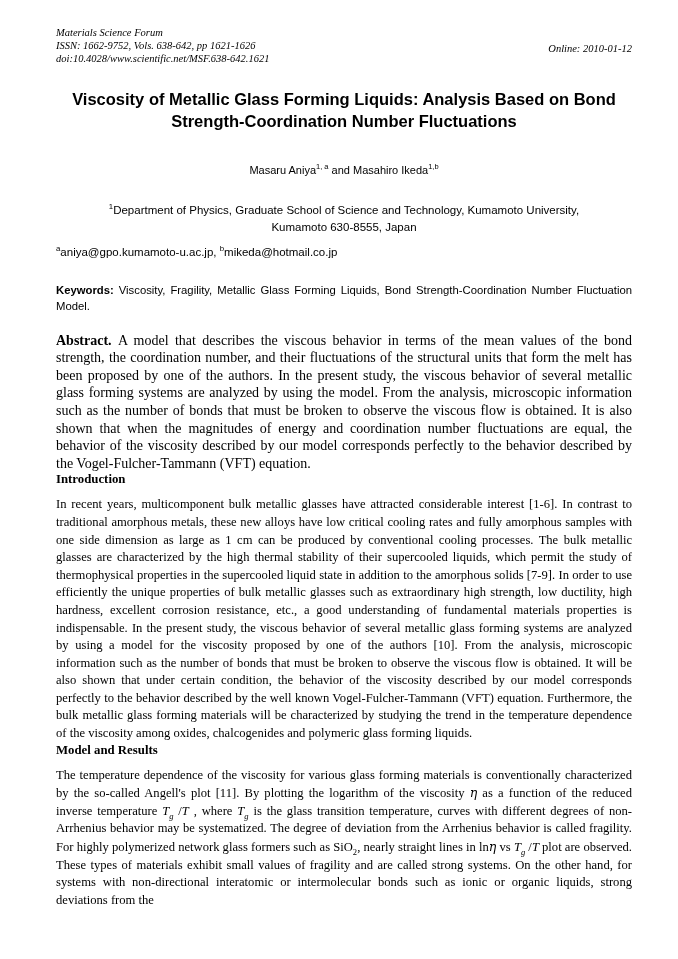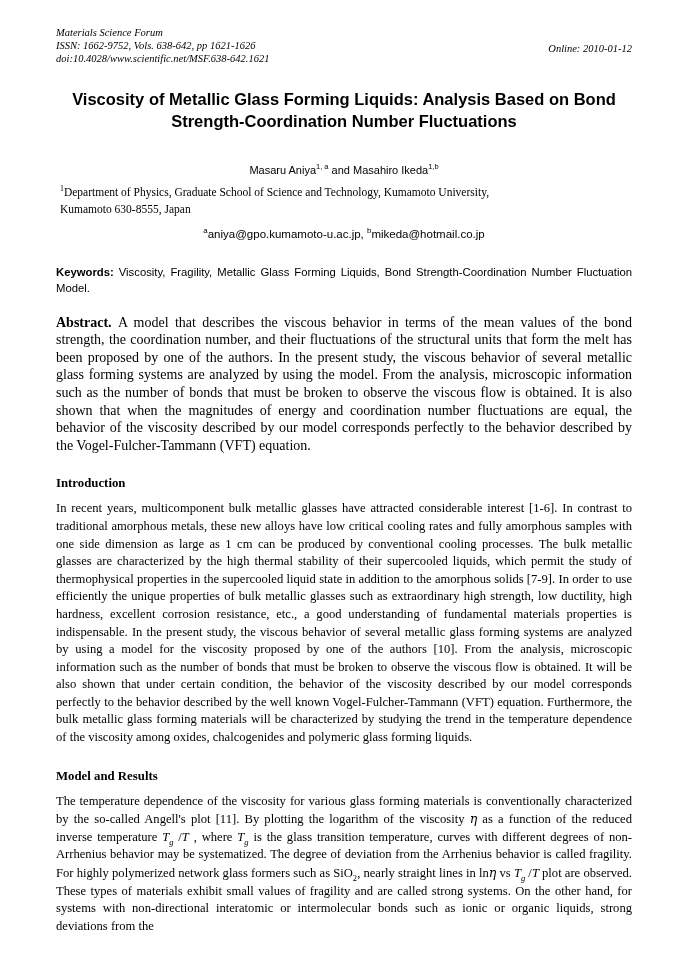--- a/index.html
+++ b/index.html
@@ -54,29 +54,30 @@
     line-height: 22px;
     padding: 0 14px;
   }
   .authors {
     margin-top: 32px;
     text-align: center;
     font-family: "Liberation Sans", sans-serif;
     font-size: 11px;
   }
   .affiliation {
-    margin-top: 8px;
-    font-family: Liberation Serif, serif;
+    margin-top: 26px;
+    text-align: center;
+    font-family: Liberation Sans, sans-serif;
     font-size: 11.5px;
     line-height: 17px;
     padding: 0 4px;
   }
   .emails {
     margin-top: 10px;
-    text-align: center;
+    text-align: left;
     font-family: "Liberation Sans", sans-serif;
     font-size: 11.5px;
   }
   sup {
     font-size: 0.68em;
     vertical-align: super;
     line-height: 0;
   }
   sub {
     font-size: 0.68em;
@@ -96,21 +97,20 @@
   .abstract {
     margin-top: 17px;
     font-size: 14px;
     line-height: 17.6px;
     text-align: justify;
   }
   .abstract .lbl {
     font-weight: bold;
   }
   .section-head {
-    margin-top: 22px;
     font-weight: bold;
     font-size: 12.8px;
   }
   .para {
     margin-top: 9px;
     font-size: 12.6px;
     line-height: 17.6px;
     text-align: justify;
   }
   .mi {

